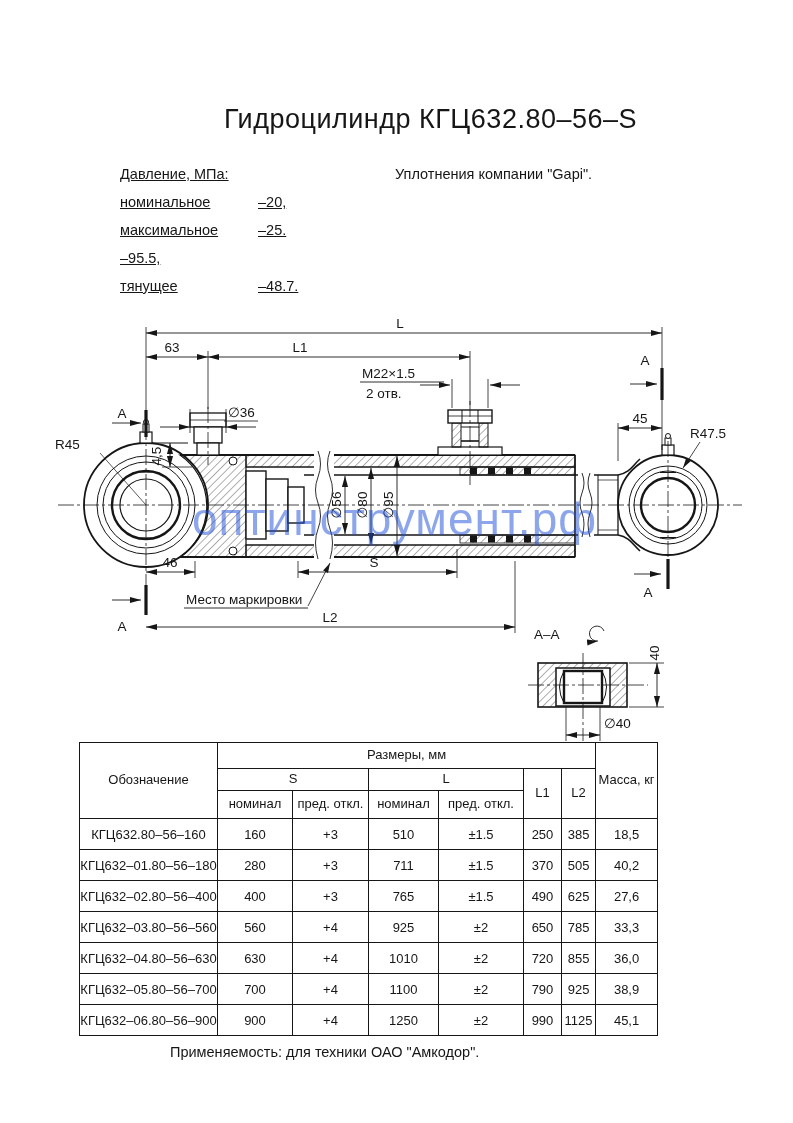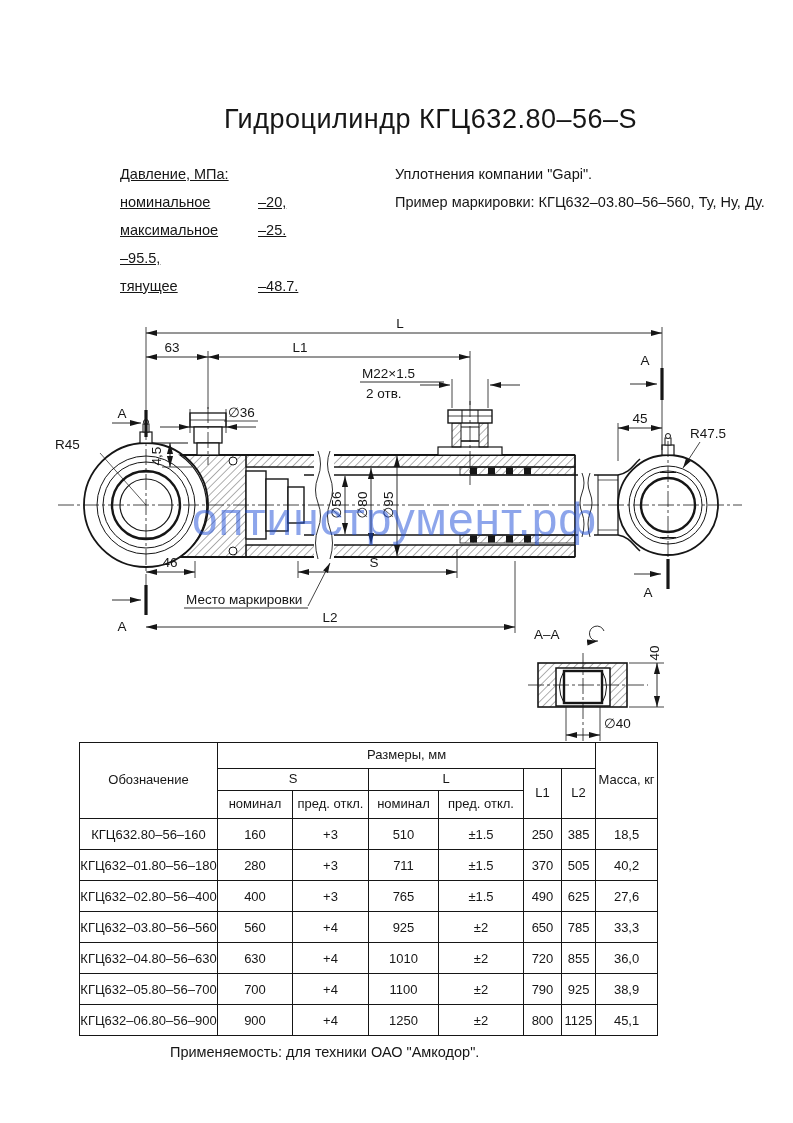--- a/index.html
+++ b/index.html
@@ -45,21 +45,20 @@
       <span>–95.5,</span>
     </div>
     <div class="spec-row">
       <span class="spec-label">тянущее</span>
       <span>–48.7.</span>
     </div>
   </div>
 
   <div class="specs-right">
     <div>Уплотнения компании "Gapi".</div>
-    <div>Пример маркировки: КГЦ632–03.80–56–560, Ту, Ну, Ду.</div>
   </div>
 
   <div class="watermark">оптинструмент.рф</div>
 
   <svg width="793" height="432" viewBox="0 0 793 432" style="position:absolute;top:315px;left:0;">
     <defs>
       <pattern id="hat" patternUnits="userSpaceOnUse" width="5.5" height="5.5" patternTransform="rotate(45)">
         <line x1="0" y1="0" x2="0" y2="5.5" stroke="#3a3a3a" stroke-width="0.8"></line>
       </pattern>
       <marker id="arr" viewBox="0 0 12 8" refX="11.5" refY="4" markerWidth="13" markerHeight="8.5" orient="auto-start-reverse">
@@ -376,21 +375,21 @@
       <td>790</td>
       <td>925</td>
       <td>38,9</td>
     </tr>
     <tr>
       <td class="name">КГЦ632–06.80–56–900</td>
       <td>900</td>
       <td>+4</td>
       <td>1250</td>
       <td>±2</td>
-      <td>800</td>
+      <td>990</td>
       <td>1125</td>
       <td>45,1</td>
     </tr>
   </tbody>
     </table>
 
   <div class="footnote">Применяемость: для техники ОАО "Амкодор".</div>
 
 </div>
 

